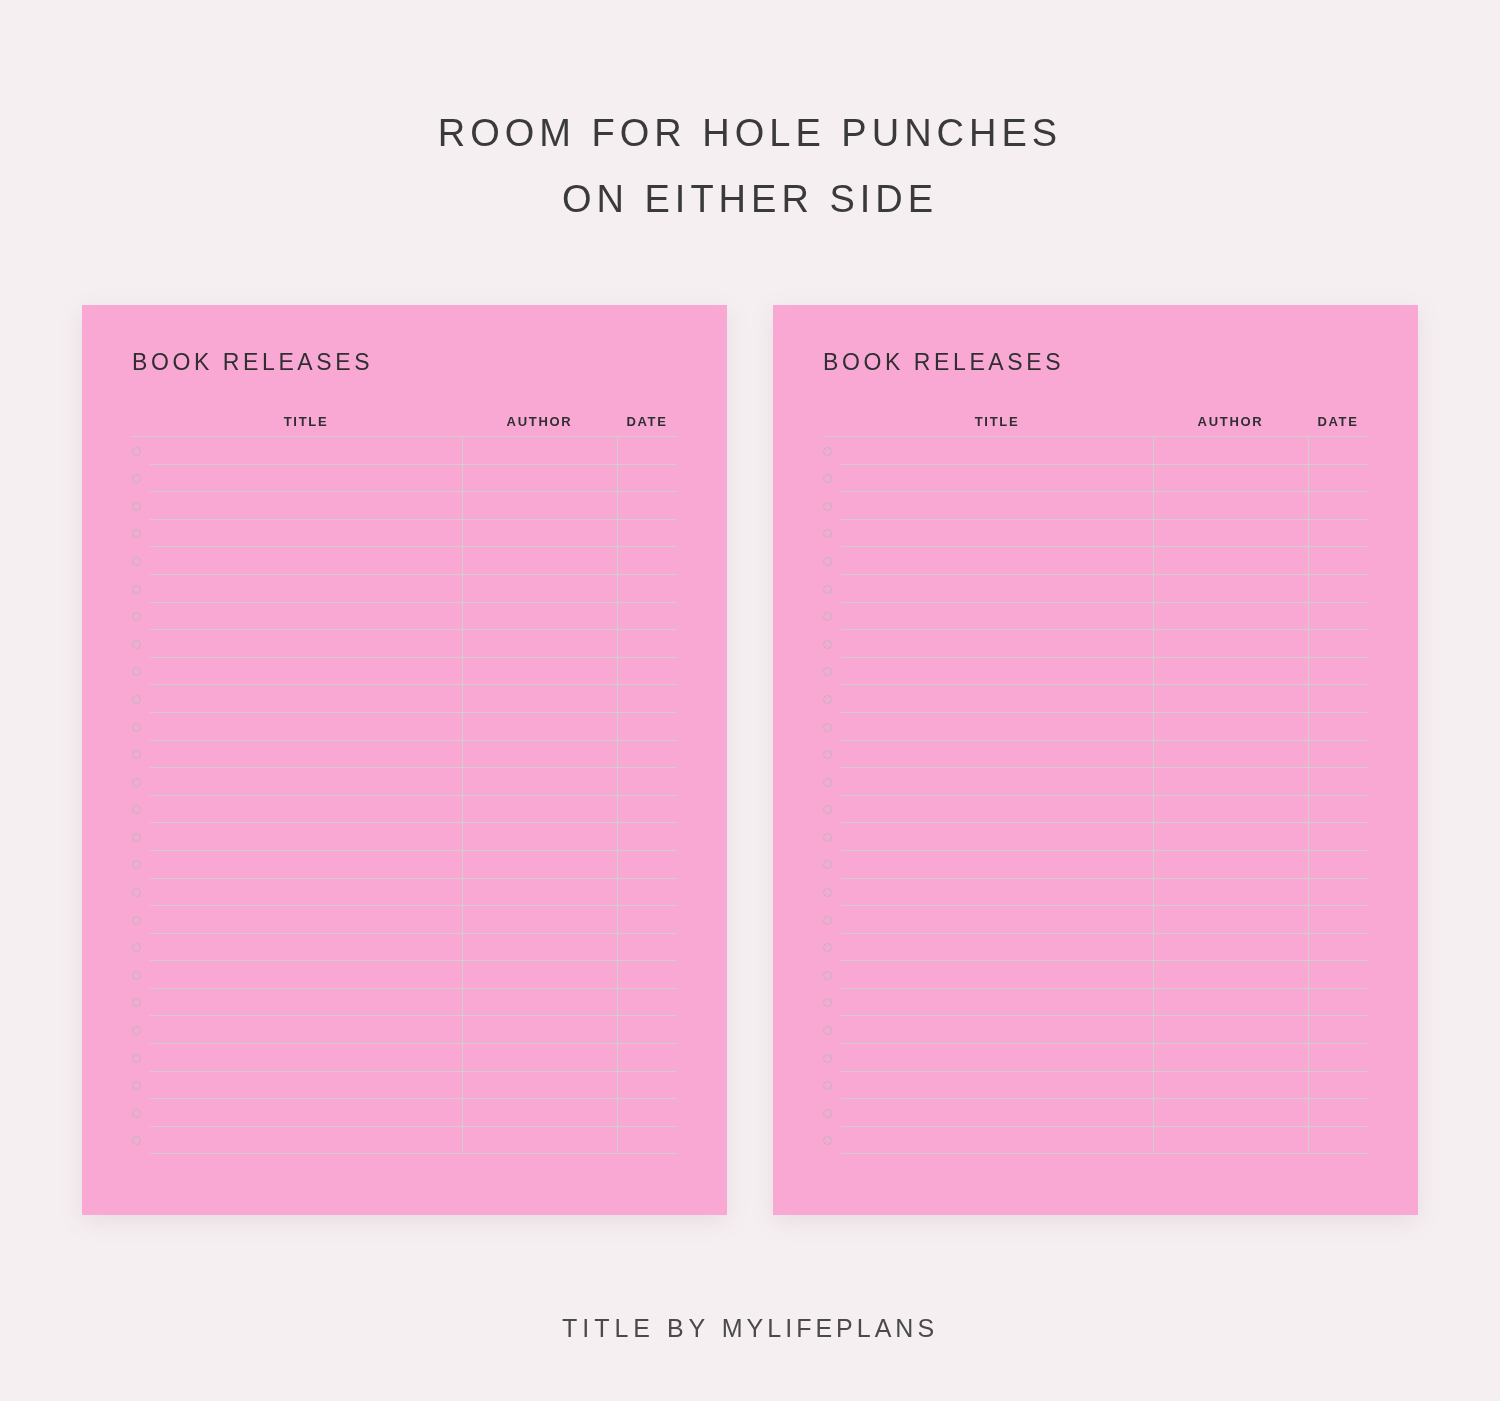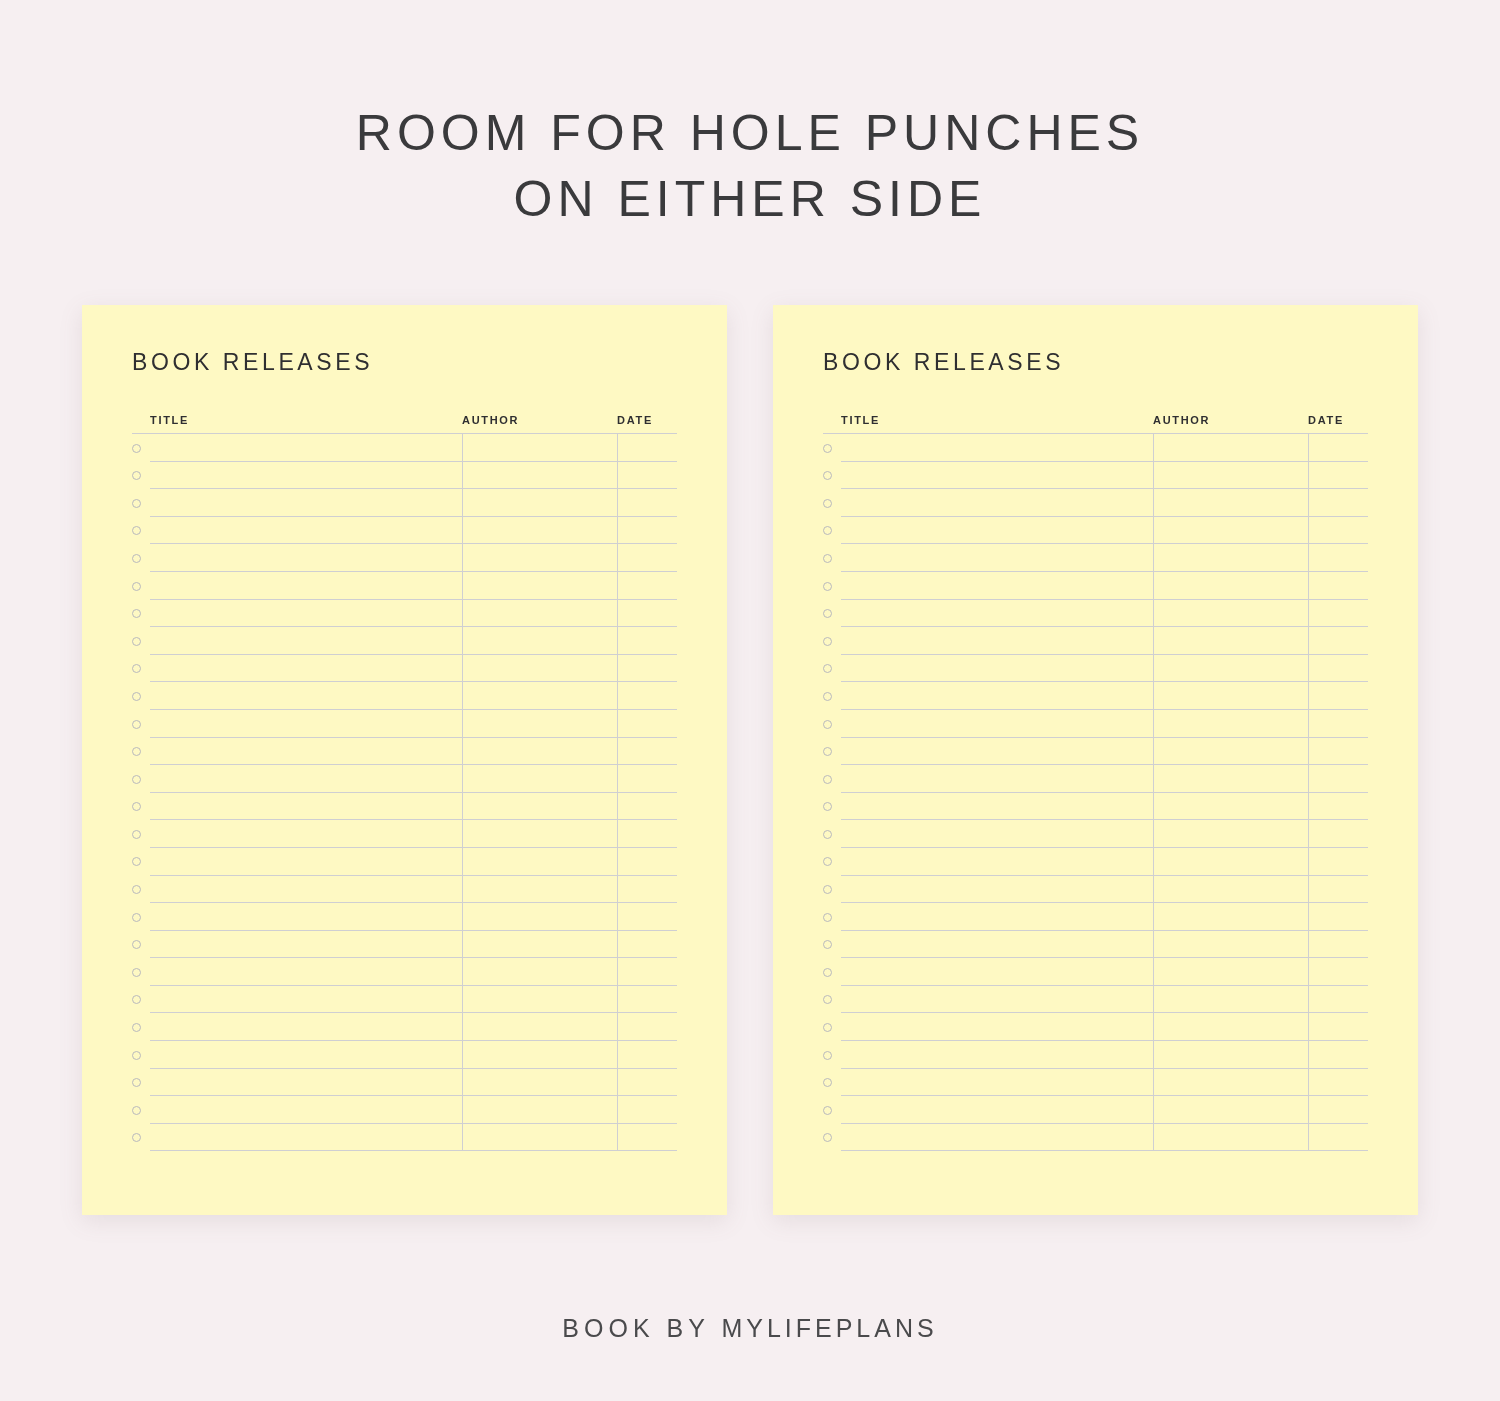--- a/index.html
+++ b/index.html
@@ -16,21 +16,21 @@
   }
 
   
   .headline {
     position: absolute;
     top: 100px;
     left: 0;
     width: 1500px;
     text-align: center;
     color: #3a3a3c;
-    font-size: 50px;
+    font-size: 38px;
     line-height: 66px;
     letter-spacing: 5px;
     font-weight: 500;
     white-space: pre-line;
   }
 
   
   .footer {
     position: absolute;
     bottom: 58px;
@@ -53,21 +53,21 @@
     top: 305px;
     left: 82px;
     width: 1336px;
     height: 910px;
     display: flex;
     justify-content: space-between;
   }
   .sheet {
     width: 645px;
     height: 910px;
-    background: #fef9c3;
+    background: #f9a8d4;
     box-shadow: 0 6px 22px rgba(120, 100, 108, 0.13);
     position: relative;
     box-sizing: border-box;
     padding-left: 33px;
   }
   .sheet-inner {
     position: absolute;
     left: 50px;
     right: 50px;
     top: 44px;
@@ -86,26 +86,26 @@
     width: 100%;
     border-collapse: collapse;
     table-layout: fixed;
   }
   table.releases col.c-bullet { width: 18px; }
   table.releases col.c-title  { width: auto; }
   table.releases col.c-author { width: 155px; }
   table.releases col.c-date   { width: 60px; }
 
   table.releases thead th {
-    font-size: 11px;
+    font-size: 13px;
     letter-spacing: 1.7px;
     color: #2f2f31;
     font-weight: 700;
     padding: 0 0 7px 0;
-    text-align: left;
+    text-align: center;
     vertical-align: bottom;
   }
   table.releases thead th.blank { border: none; }
 
   table.releases tbody td {
     height: 26.6px;
     border-bottom: 1px solid #cfcfd2;
     padding: 0;
   }
   table.releases tbody td.bullet {
@@ -492,14 +492,14 @@
               <td class="author"></td>
               <td class="date"></td>
             </tr>
           </tbody>
       </table>
     </div>
   </div>
 </div>
 
 <div class="footer">
-  <span>BOOK BY </span><span class="brand">MYLIFEPLANS</span>
+  <span>TITLE BY </span><span class="brand">MYLIFEPLANS</span>
 </div>
 
 </body></html>

